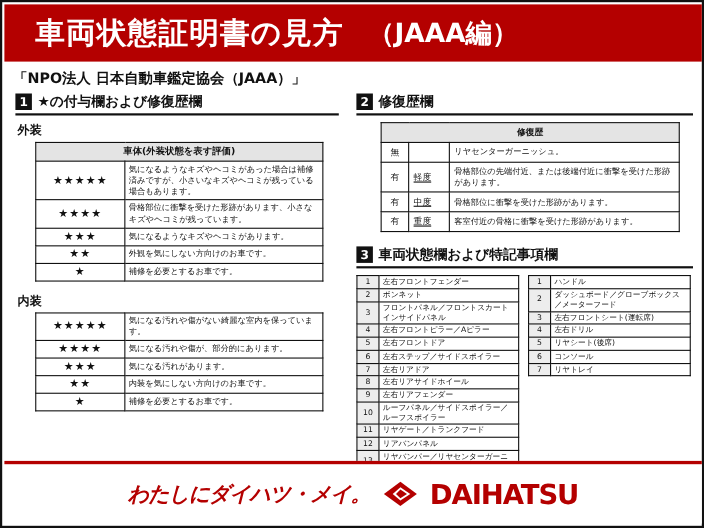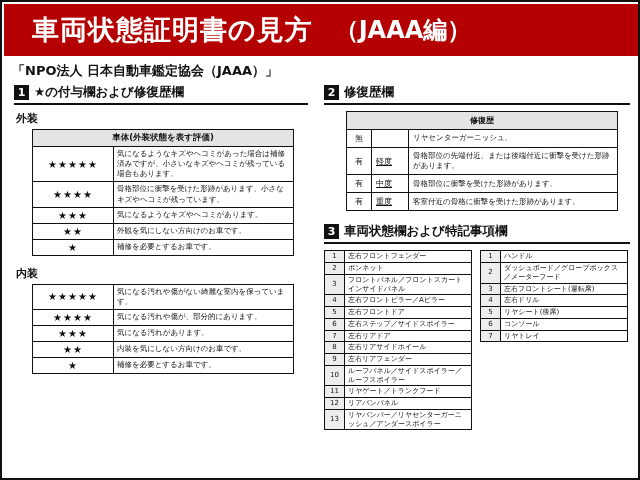--- a/index.html
+++ b/index.html
@@ -288,14 +288,25 @@
             </tr>
         <tr>
               <td class="n">7</td>
               <td>リヤトレイ</td>
             </tr>
       </tbody>
         </table>
     </div>
   </div>
 
+  <div class="footer">
+    <span class="slogan">わたしにダイハツ・メイ。</span>
+    <span class="logo-mark">
+      <svg width="34" height="24" viewBox="0 0 34 24">
+        <path d="M17 1 L32 12 L17 23 L2 12 Z" fill="#b40000"></path>
+        <path d="M17 6 L26 12 L17 18 L10 12 Z" fill="#ffffff"></path>
+        <path d="M17 8 L23 12 L17 16 L13 12 Z" fill="#b40000"></path>
+      </svg>
+    </span>
+    <span class="brand">DAIHATSU</span>
+  </div>
 
 </div>
 
 </body></html>

